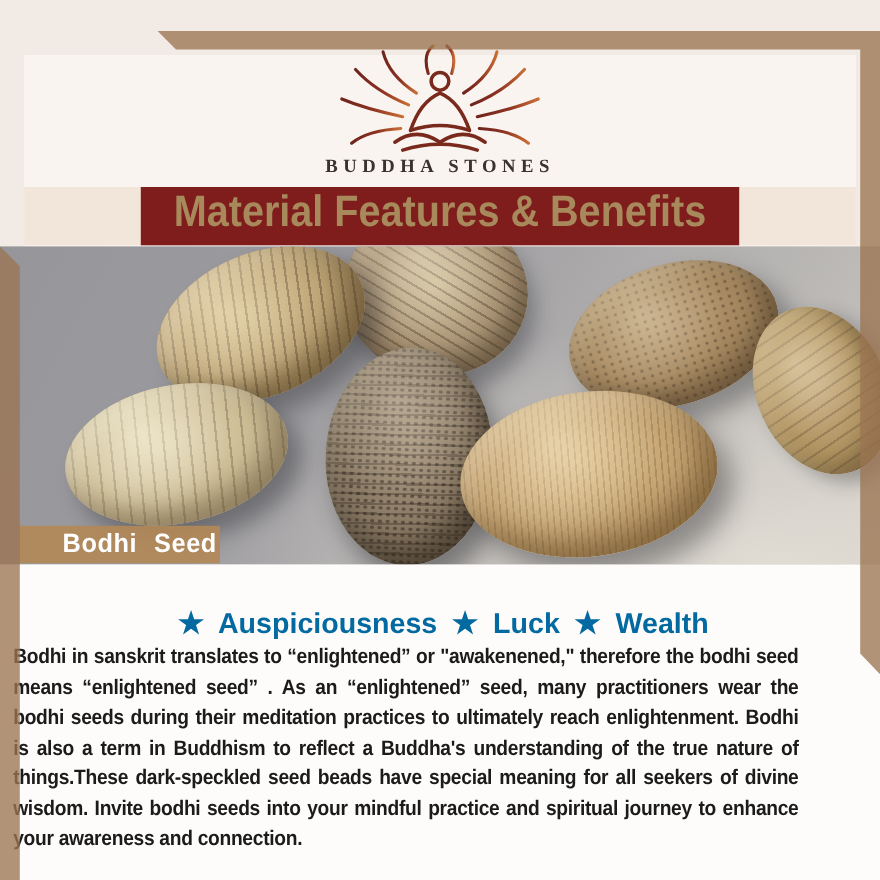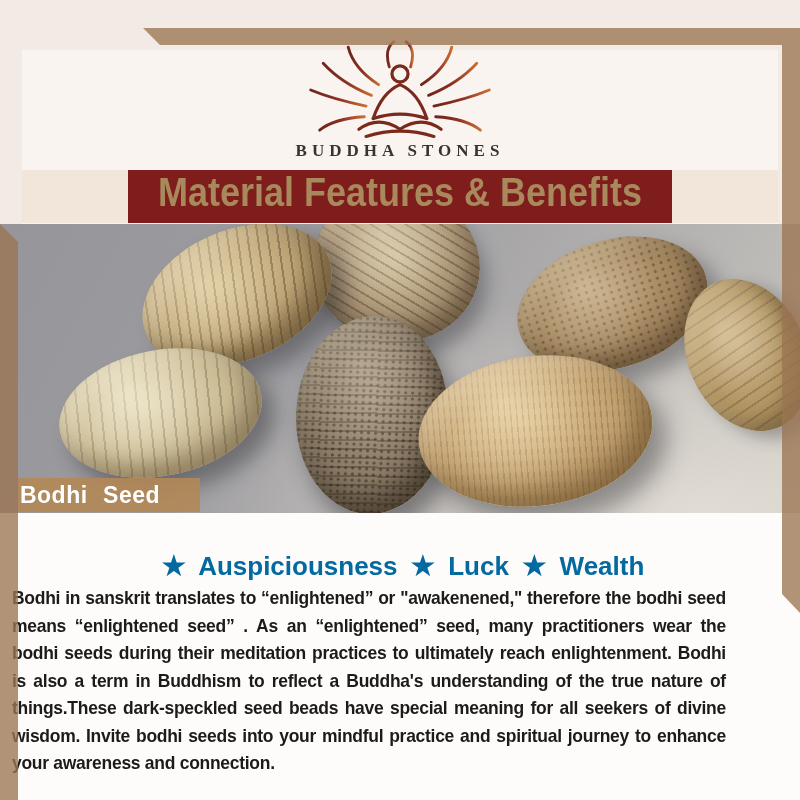--- a/index.html
+++ b/index.html
@@ -72,21 +72,21 @@
     box-shadow:10px 16px 22px rgba(30,30,35,.45), inset -12px -16px 26px rgba(45,36,26,.55), inset 8px 10px 16px rgba(235,225,200,.2);}
   .s7{left:418px;top:132px;width:235px;height:150px;transform:rotate(-7deg);
     background:
       radial-gradient(circle at 38% 28%, rgba(255,242,210,.5) 0%, rgba(255,242,210,0) 52%),
       repeating-linear-gradient(92deg, rgba(115,85,48,.3) 0 1.5px, rgba(0,0,0,0) 1.5px 6px),
       radial-gradient(ellipse at 46% 42%, #d8bb88 0%, #c4a271 55%, #a8854f 85%, #8a6a3c 100%);
     box-shadow:12px 18px 24px rgba(35,35,40,.42), inset -14px -16px 28px rgba(95,70,38,.5), inset 10px 12px 20px rgba(255,246,220,.3);}
 
   
   .caption-badge{position:absolute;left:17px;top:450px;width:183px;height:34px;z-index:30;
-    background:rgba(178,136,86,.9);display:flex;align-items:center;justify-content:flex-start;}
+    background:rgba(178,136,86,.9);display:flex;align-items:center;justify-content:flex-end;}
   .caption-badge span{color:#ffffff;font-weight:700;font-size:24px;letter-spacing:.5px;word-spacing:9px;
     transform:scaleX(.96);white-space:nowrap;}
 
   
   .text-section{position:absolute;left:0;top:485px;width:800px;height:298px;background:#fefcfa;z-index:15;}
   .benefits{position:absolute;left:0;top:522px;width:800px;text-align:center;z-index:16;
     font-weight:700;font-size:26px;color:#0369a1;white-space:nowrap;}
   .benefits .star{font-size:27px;padding:0 6px;}
   .description{position:absolute;left:12px;top:556px;width:776px;z-index:16;
     transform:scaleX(.92);transform-origin:0 50%;

